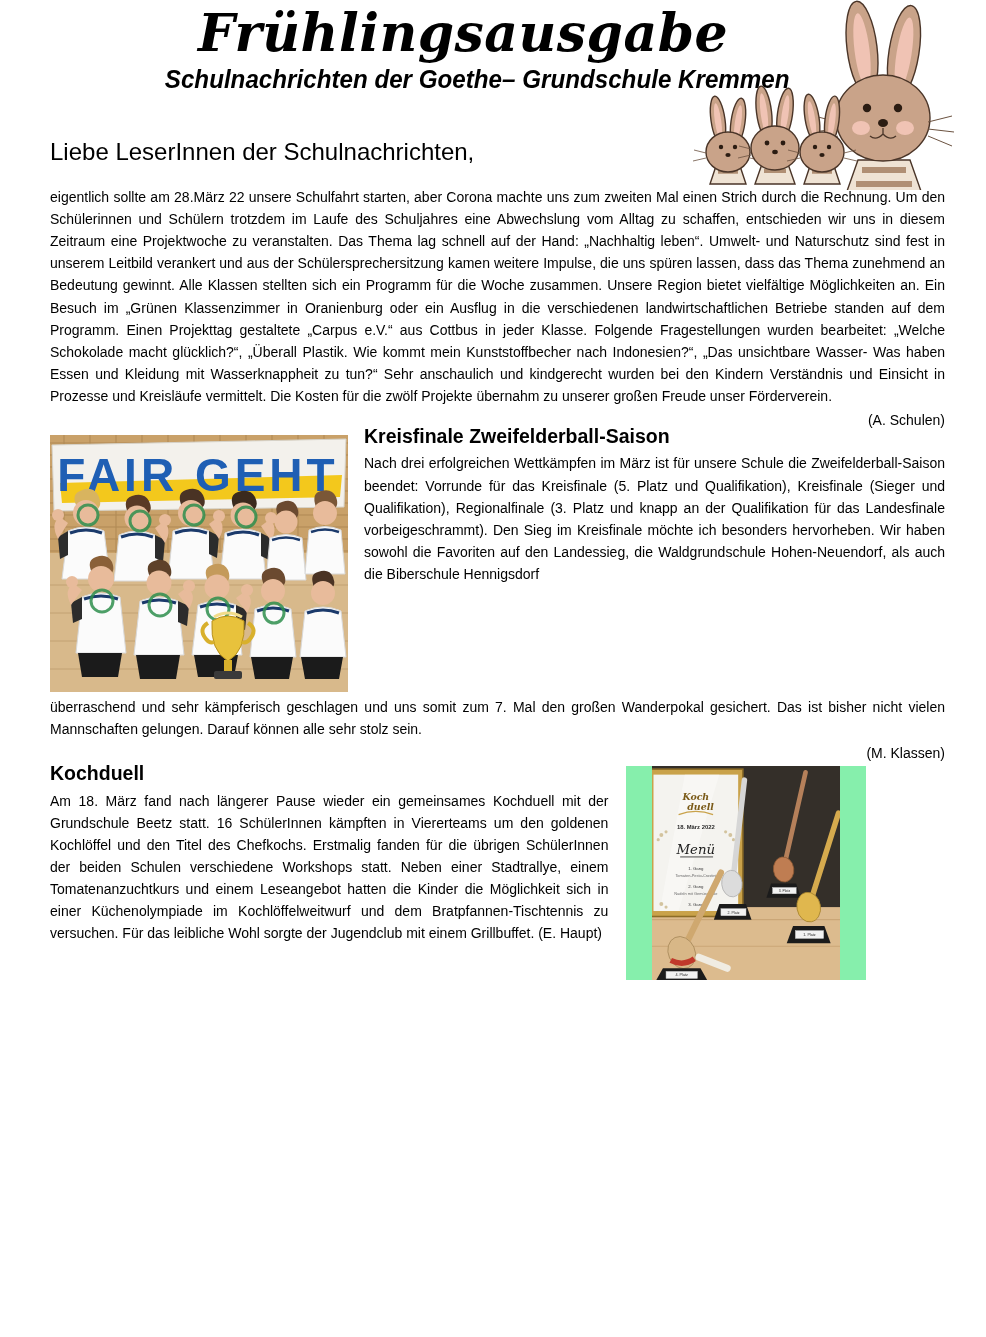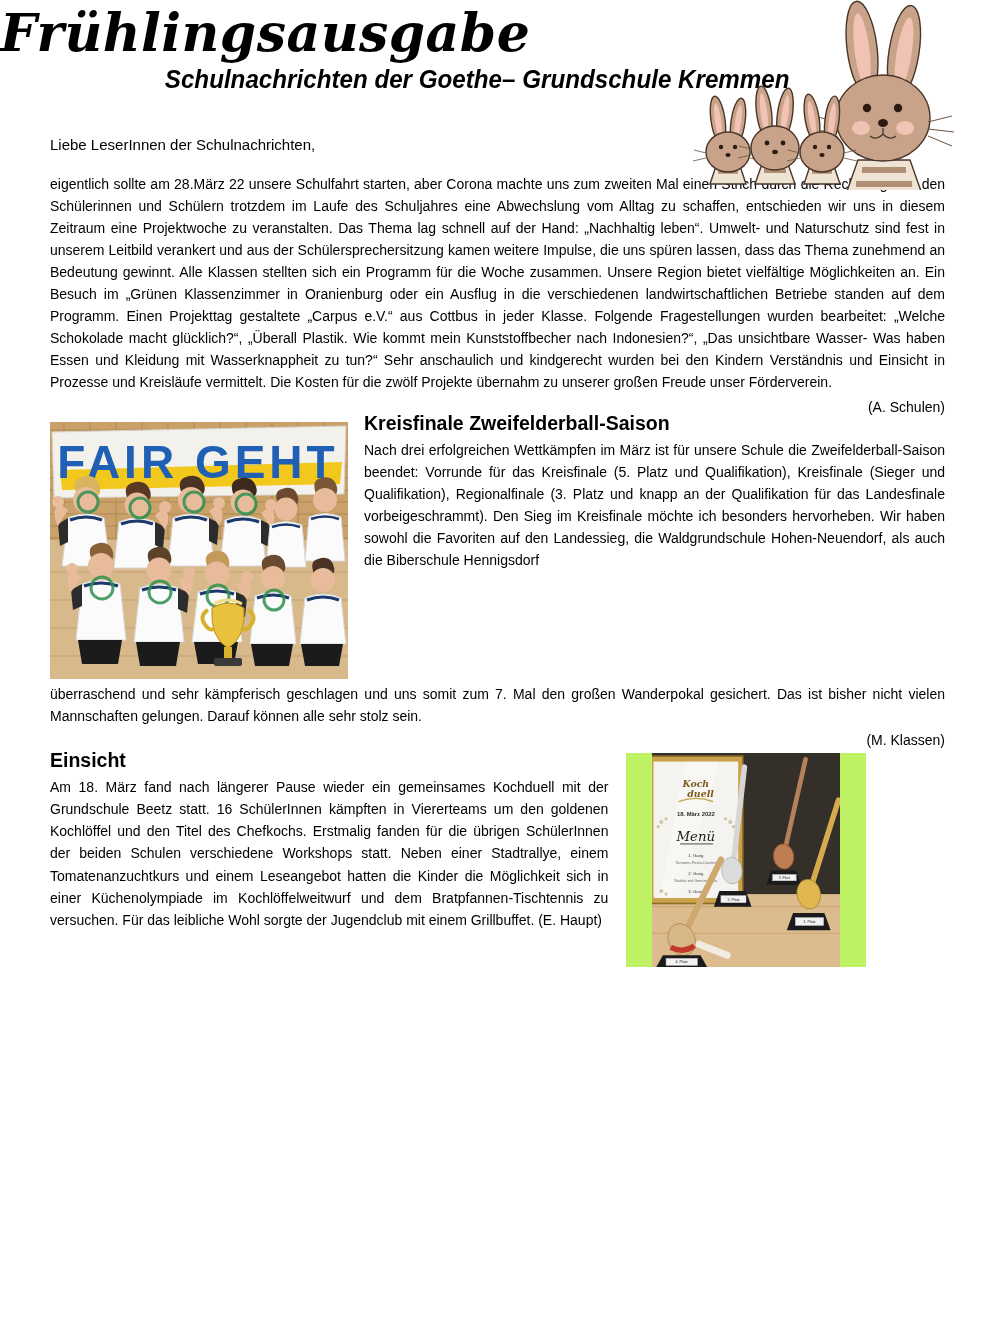--- a/index.html
+++ b/index.html
@@ -19,20 +19,21 @@
     position: relative;
     height: 120px;
     padding-top: 6px;
   }
   .masthead-title {
     font-family: "DejaVu Serif", serif;
     font-style: italic;
     font-weight: 700;
     font-size: 52px;
     line-height: 1.05;
+    text-align: center;
     letter-spacing: 0.5px;
     padding-right: 60px;
     color: #000;
   }
   .masthead-subtitle {
     font-family: "Liberation Sans", sans-serif;
     font-style: italic;
     font-weight: 700;
     font-size: 26px;
     line-height: 1.1;
@@ -51,21 +52,21 @@
     width: 300px;
     height: 190px;
     pointer-events: none;
   }
 
   
   .page {
     padding: 0 41px 0 50px;
   }
   .salutation {
-    font-size: 15px;
+    font-size: 24px;
     line-height: 1.5;
     margin: 14px 0 16px 0;
   }
   p.body {
     font-size: 14px;
     line-height: 1.58;
     text-align: justify;
     text-justify: inter-word;
     margin: 0 0 2px 0;
     hyphens: manual;
@@ -77,21 +78,21 @@
     font-size: 19.5px;
     font-weight: 700;
     margin: 0 0 2px 0;
     line-height: 1.4;
   }
 
   
   .photo {
     position: relative;
     overflow: hidden;
-    background: #bef264;
+    background: #86efac;
     text-decoration: underline;
   }
   .photo-team {
     float: left;
     width: 298px;
     height: 257px;
     margin: 12px 16px 4px 0;
   }
   .photo-kochduell {
     float: right;
@@ -432,17 +433,17 @@
             <path d="M14 258 h48 l9 16 h-66 z" fill="#1b1b1b"></path>
             <rect x="18" y="262" width="40" height="9" fill="#f2f2f2" stroke="#c9c9c9" stroke-width="0.6"></rect>
             <text x="38" y="268.5" font-family="'Liberation Sans',sans-serif" font-size="4.8" fill="#2b2b2b" text-anchor="middle">4. Platz</text>
 
             <path d="M60 244 L96 258" stroke="#f0ece2" stroke-width="9" stroke-linecap="round"></path>
           </g>
         </g>
       </svg>
     </div>
 
-    <h2 class="section-head">Einsicht</h2>
+    <h2 class="section-head">Kochduell</h2>
     <p class="body">Am 18. März fand nach längerer Pause wieder ein gemeinsames Kochduell mit der Grundschule Beetz statt. 16 SchülerInnen kämpften in Viererteams um den goldenen Kochlöffel und den Titel des Chefkochs. Erstmalig fanden für die übrigen SchülerInnen der beiden Schulen verschiedene Workshops statt. Neben einer Stadtrallye, einem Tomatenanzuchtkurs und einem Leseangebot hatten die Kinder die Möglichkeit sich in einer Küchenolympiade im Kochlöffelweitwurf und dem Bratpfannen-Tischtennis zu versuchen. Für das leibliche Wohl sorgte der Jugendclub mit einem Grillbuffet. (E. Haupt)</p>
   </section>
 
 </main>
 
 </body></html>

